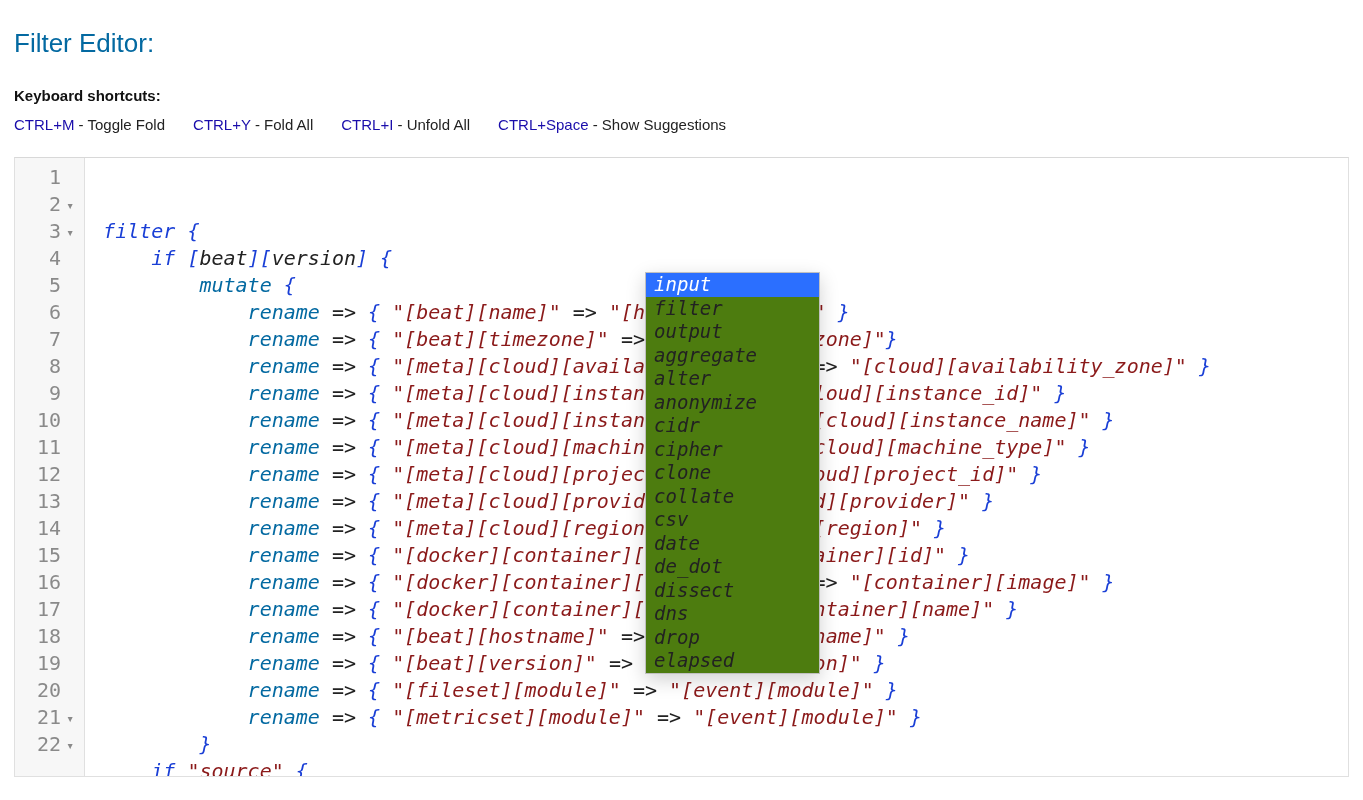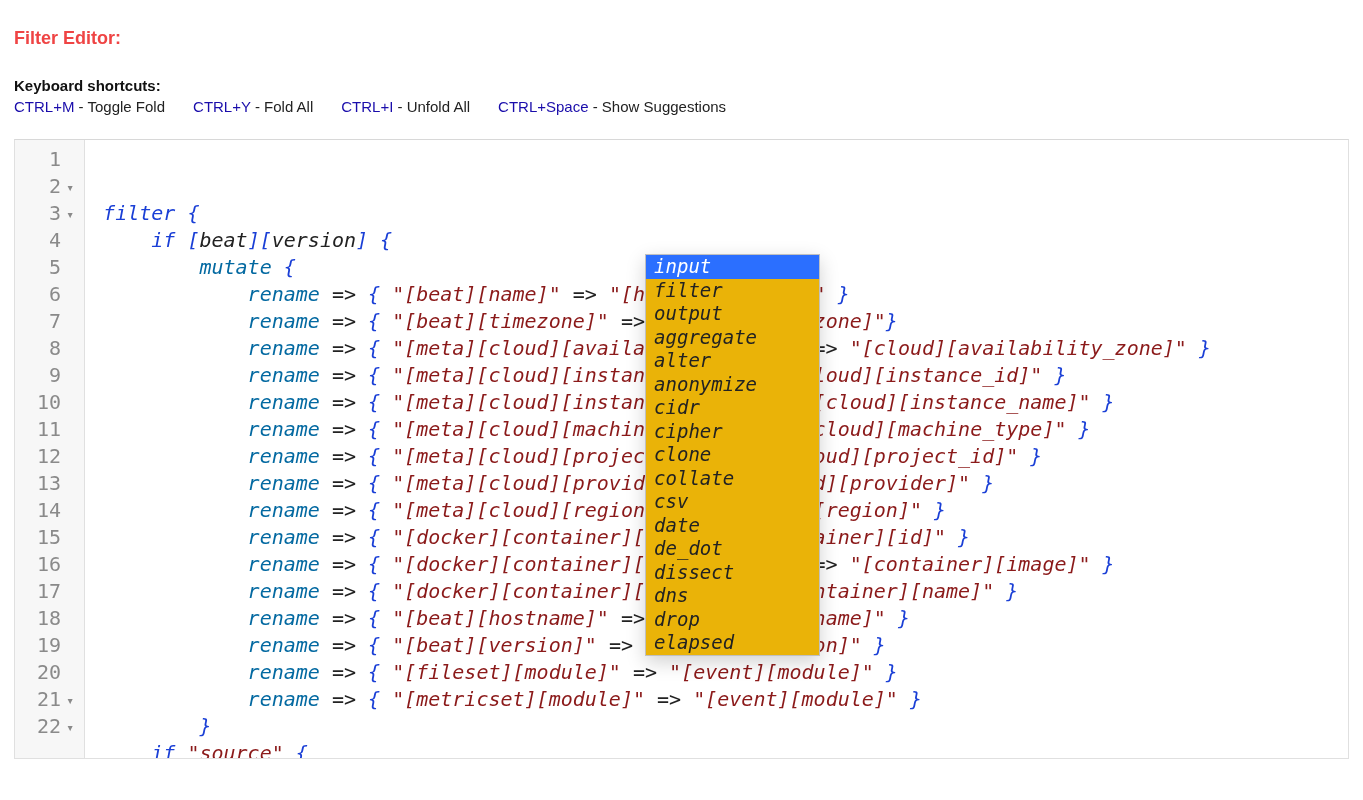--- a/index.html
+++ b/index.html
@@ -6,27 +6,27 @@
   body {
     margin: 0;
     padding: 18px 14px;
     font-family: Arial, Helvetica, sans-serif;
     color: #222;
     background: #fff;
     font-size: 14px;
   }
   h2.title {
     margin: 10px 0 28px 0;
-    font-size: 18px;
-    font-weight: 700;
-    color: #ef4444;
+    font-size: 26px;
+    font-weight: 400;
+    color: #0369a1;
   }
   .shortcuts-label {
     font-weight: 700;
-    margin-bottom: 4px;
+    margin-bottom: 12px;
     font-size: 15px;
     color: #111;
   }
   .shortcuts-row {
     font-size: 15px;
     margin-bottom: 24px;
   }
   .shortcuts-row .group {
     display: inline-block;
     margin-right: 28px;
@@ -74,21 +74,21 @@
   .tok-kw   { color: #1a3fd6; }
   .tok-id   { color: #0369a1; }
   .tok-str  { color: #8b1a1a; }
   .tok-punc { color: #1a3fd6; }
   .tok-text { color: #222; }
   .tok-op   { color: #222; }
 
   .autocomplete {
     position: absolute;
     border: 1px solid #c0c0c0;
-    background: #eab308;
+    background: #4d7c0f;
     box-shadow: 0 6px 18px rgba(0,0,0,0.18);
     font-family: "Menlo","Consolas",monospace;
     font-size: 19px;
     line-height: 23.5px;
     min-width: 175px;
     z-index: 10;
   }
   .autocomplete .item {
     padding: 0 8px;
     color: #222;

